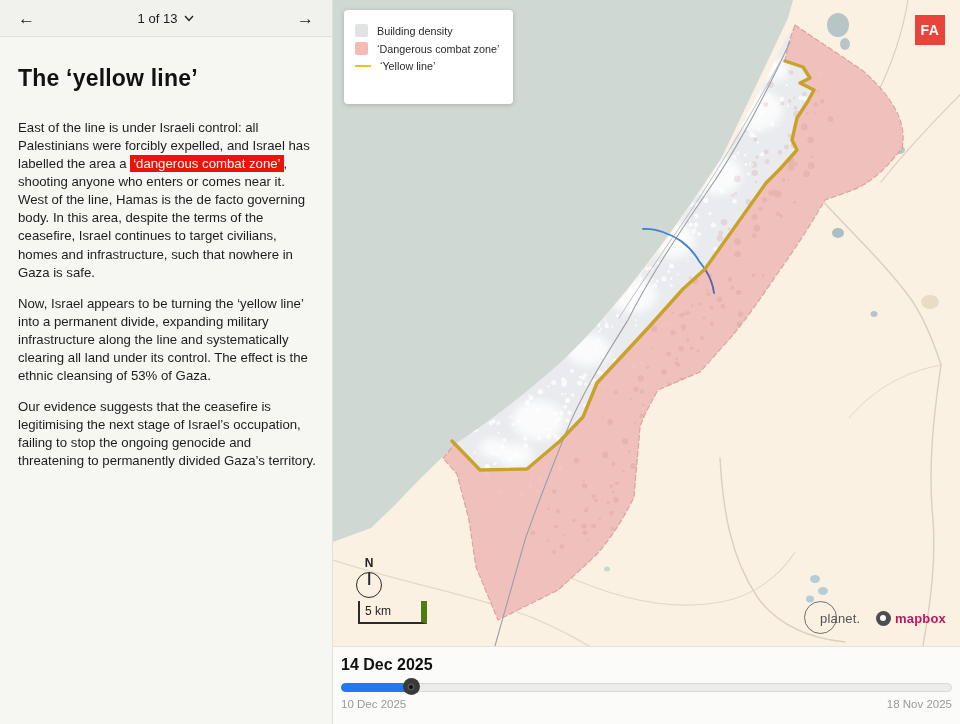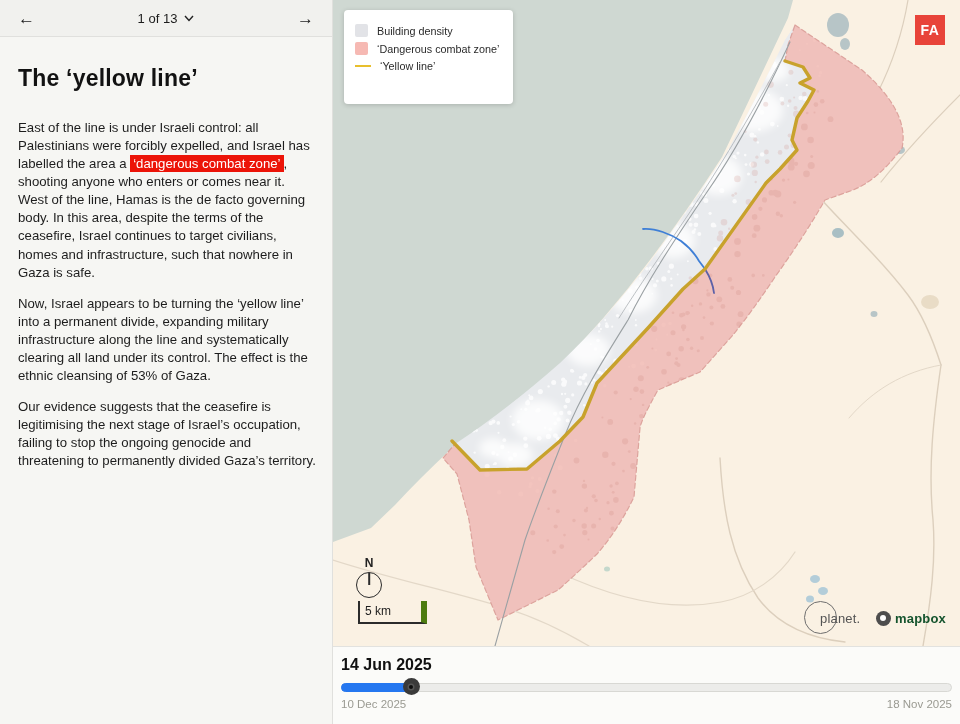--- a/index.html
+++ b/index.html
@@ -32,21 +32,21 @@
   .compass .needle{position:absolute;left:50%;top:0;width:1.6px;height:12px;background:#2b2b2b;transform:translateX(-50%);}
   .scalebar{position:absolute;left:25px;top:601px;width:69px;height:23px;border-left:2px solid #2b2b2b;border-right:6px solid #4d7c0f;border-bottom:2px solid #2b2b2b;box-sizing:border-box;}
   .scalebar .lab{font-size:12px;color:#1d1d1d;padding:3px 0 0 5px;}
   .attrib{position:absolute;right:14px;bottom:11px;display:flex;align-items:center;gap:14px;}
   .planet{position:relative;width:58px;height:34px;cursor:pointer;}
   .planet .ring{position:absolute;left:0;top:0;width:31px;height:31px;border:1.6px solid #6f6f6f;border-radius:50%;}
   .planet .txt{position:absolute;left:7px;top:10px;font-size:13px;color:#545454;letter-spacing:.2px;margin-left:9px;}
   .mapbox{display:flex;align-items:center;gap:4px;cursor:pointer;}
   .mapbox .donut{width:15px;height:15px;border-radius:50%;background:#4d4d4d;position:relative;}
   .mapbox .donut::after{content:"";position:absolute;left:4.5px;top:4.5px;width:6px;height:6px;border-radius:50%;background:#fdfdfd;}
-  .mapbox .txt{font-size:13px;font-weight:bold;color:#14532d;letter-spacing:.2px;}
+  .mapbox .txt{font-size:13px;font-weight:bold;color:#be185d;letter-spacing:.2px;}
   
   .timeline{position:absolute;left:333px;top:646px;width:627px;height:78px;background:#fbfbf9;border-top:1px solid #e2e2df;box-sizing:border-box;}
   .tl-label{position:absolute;left:8px;top:9px;font-size:16px;font-weight:bold;color:#111;}
   .tl-track{position:absolute;left:8px;right:8px;top:36px;height:7px;background:#ececea;border:1px solid #d8d8d4;border-radius:5px;cursor:pointer;}
   .tl-fill{position:absolute;left:-1px;top:-1px;height:7px;background:#2577f0;border:1px solid #2577f0;border-radius:5px 0 0 5px;}
   .tl-knob{position:absolute;top:-6px;width:17px;height:17px;background:#3a3a3a;border-radius:50%;cursor:grab;}
   .tl-knob::after{content:"";position:absolute;left:6.5px;top:6.5px;width:4px;height:4px;border-radius:50%;background:#0d0d0d;box-shadow:0 0 0 1.5px #555;}
   .tl-dates{position:absolute;left:8px;right:8px;top:51px;display:flex;justify-content:space-between;font-size:11.5px;color:#9a9a92;}
 </style>
 </head>
@@ -593,21 +593,21 @@
       <div class="txt">planet.</div>
     </div>
     <div class="mapbox">
       <div class="donut"></div>
       <div class="txt">mapbox</div>
     </div>
   </div>
 </div>
 
 <div class="timeline">
-  <div class="tl-label">14 Jun 2025</div>
+  <div class="tl-label">14 Dec 2025</div>
   <div class="tl-track" id="tl-track">
     <div class="tl-fill" id="tl-fill" style="width: 11.3%;"></div>
     <div class="tl-knob" id="tl-knob" style="left: calc(11.3% - 8px);"></div>
   </div>
   <div class="tl-dates">
     <span>10 Dec 2025</span>
     <span>18 Nov 2025</span>
   </div>
 </div>
 

